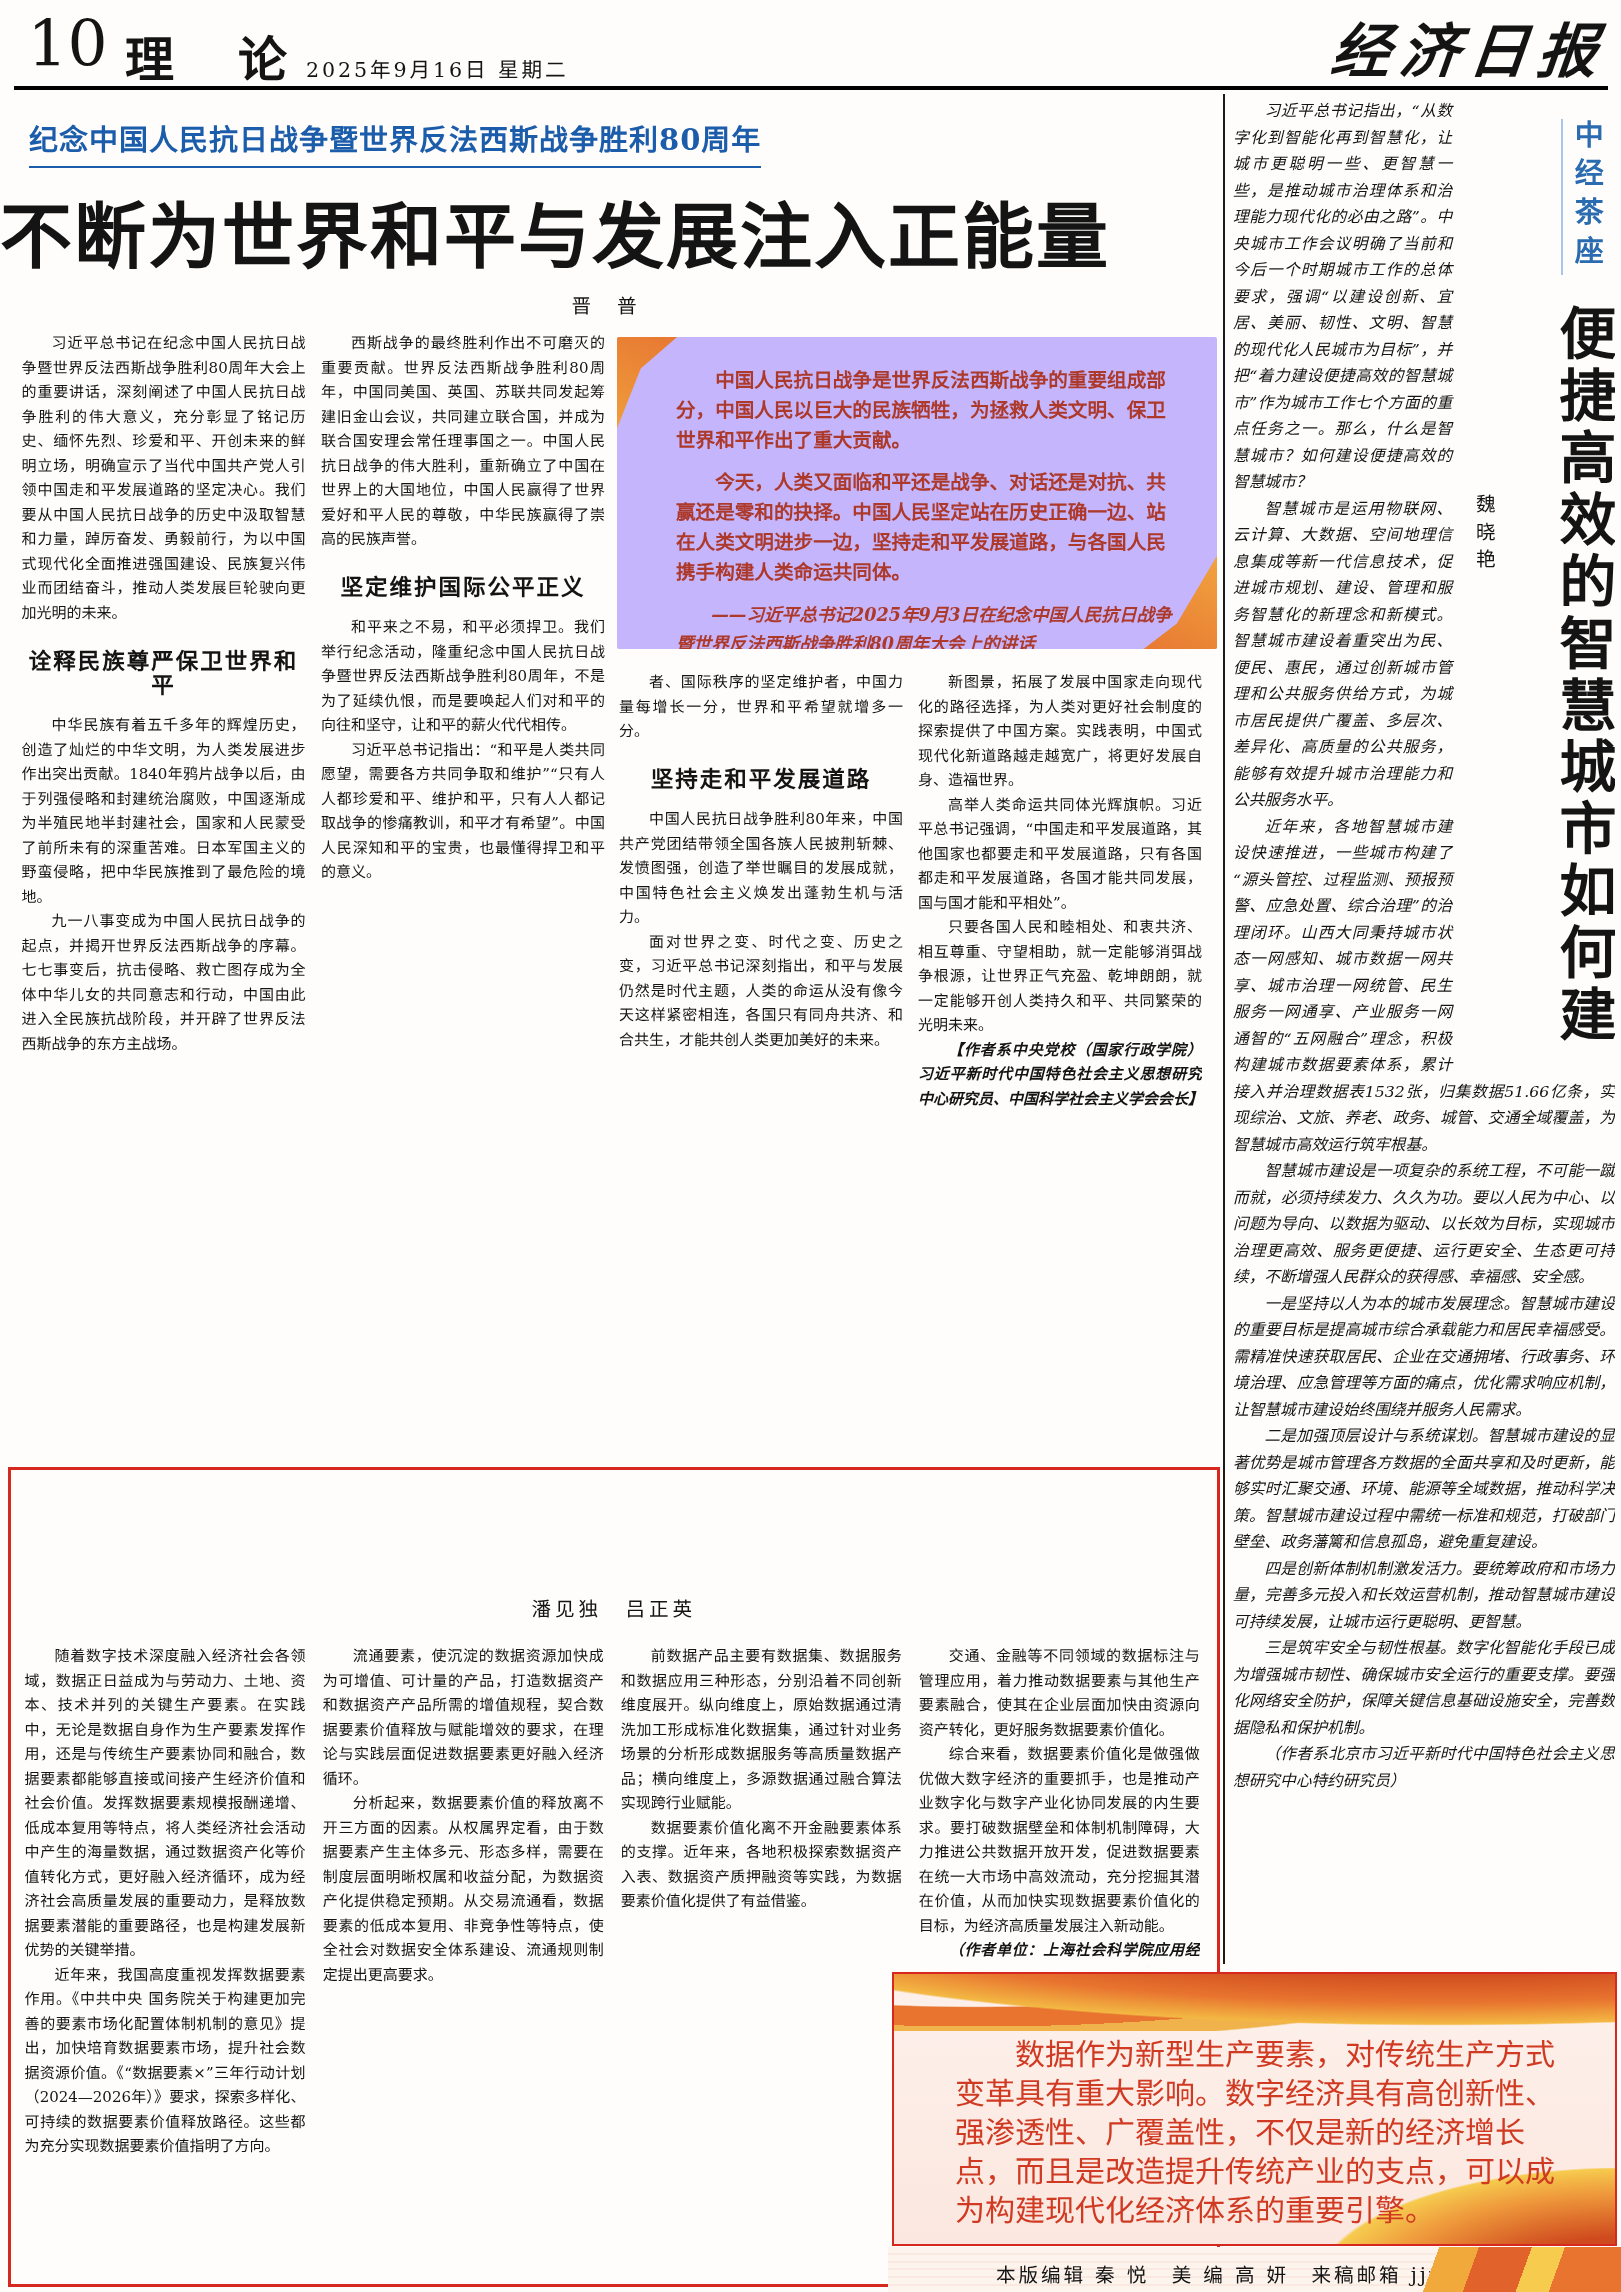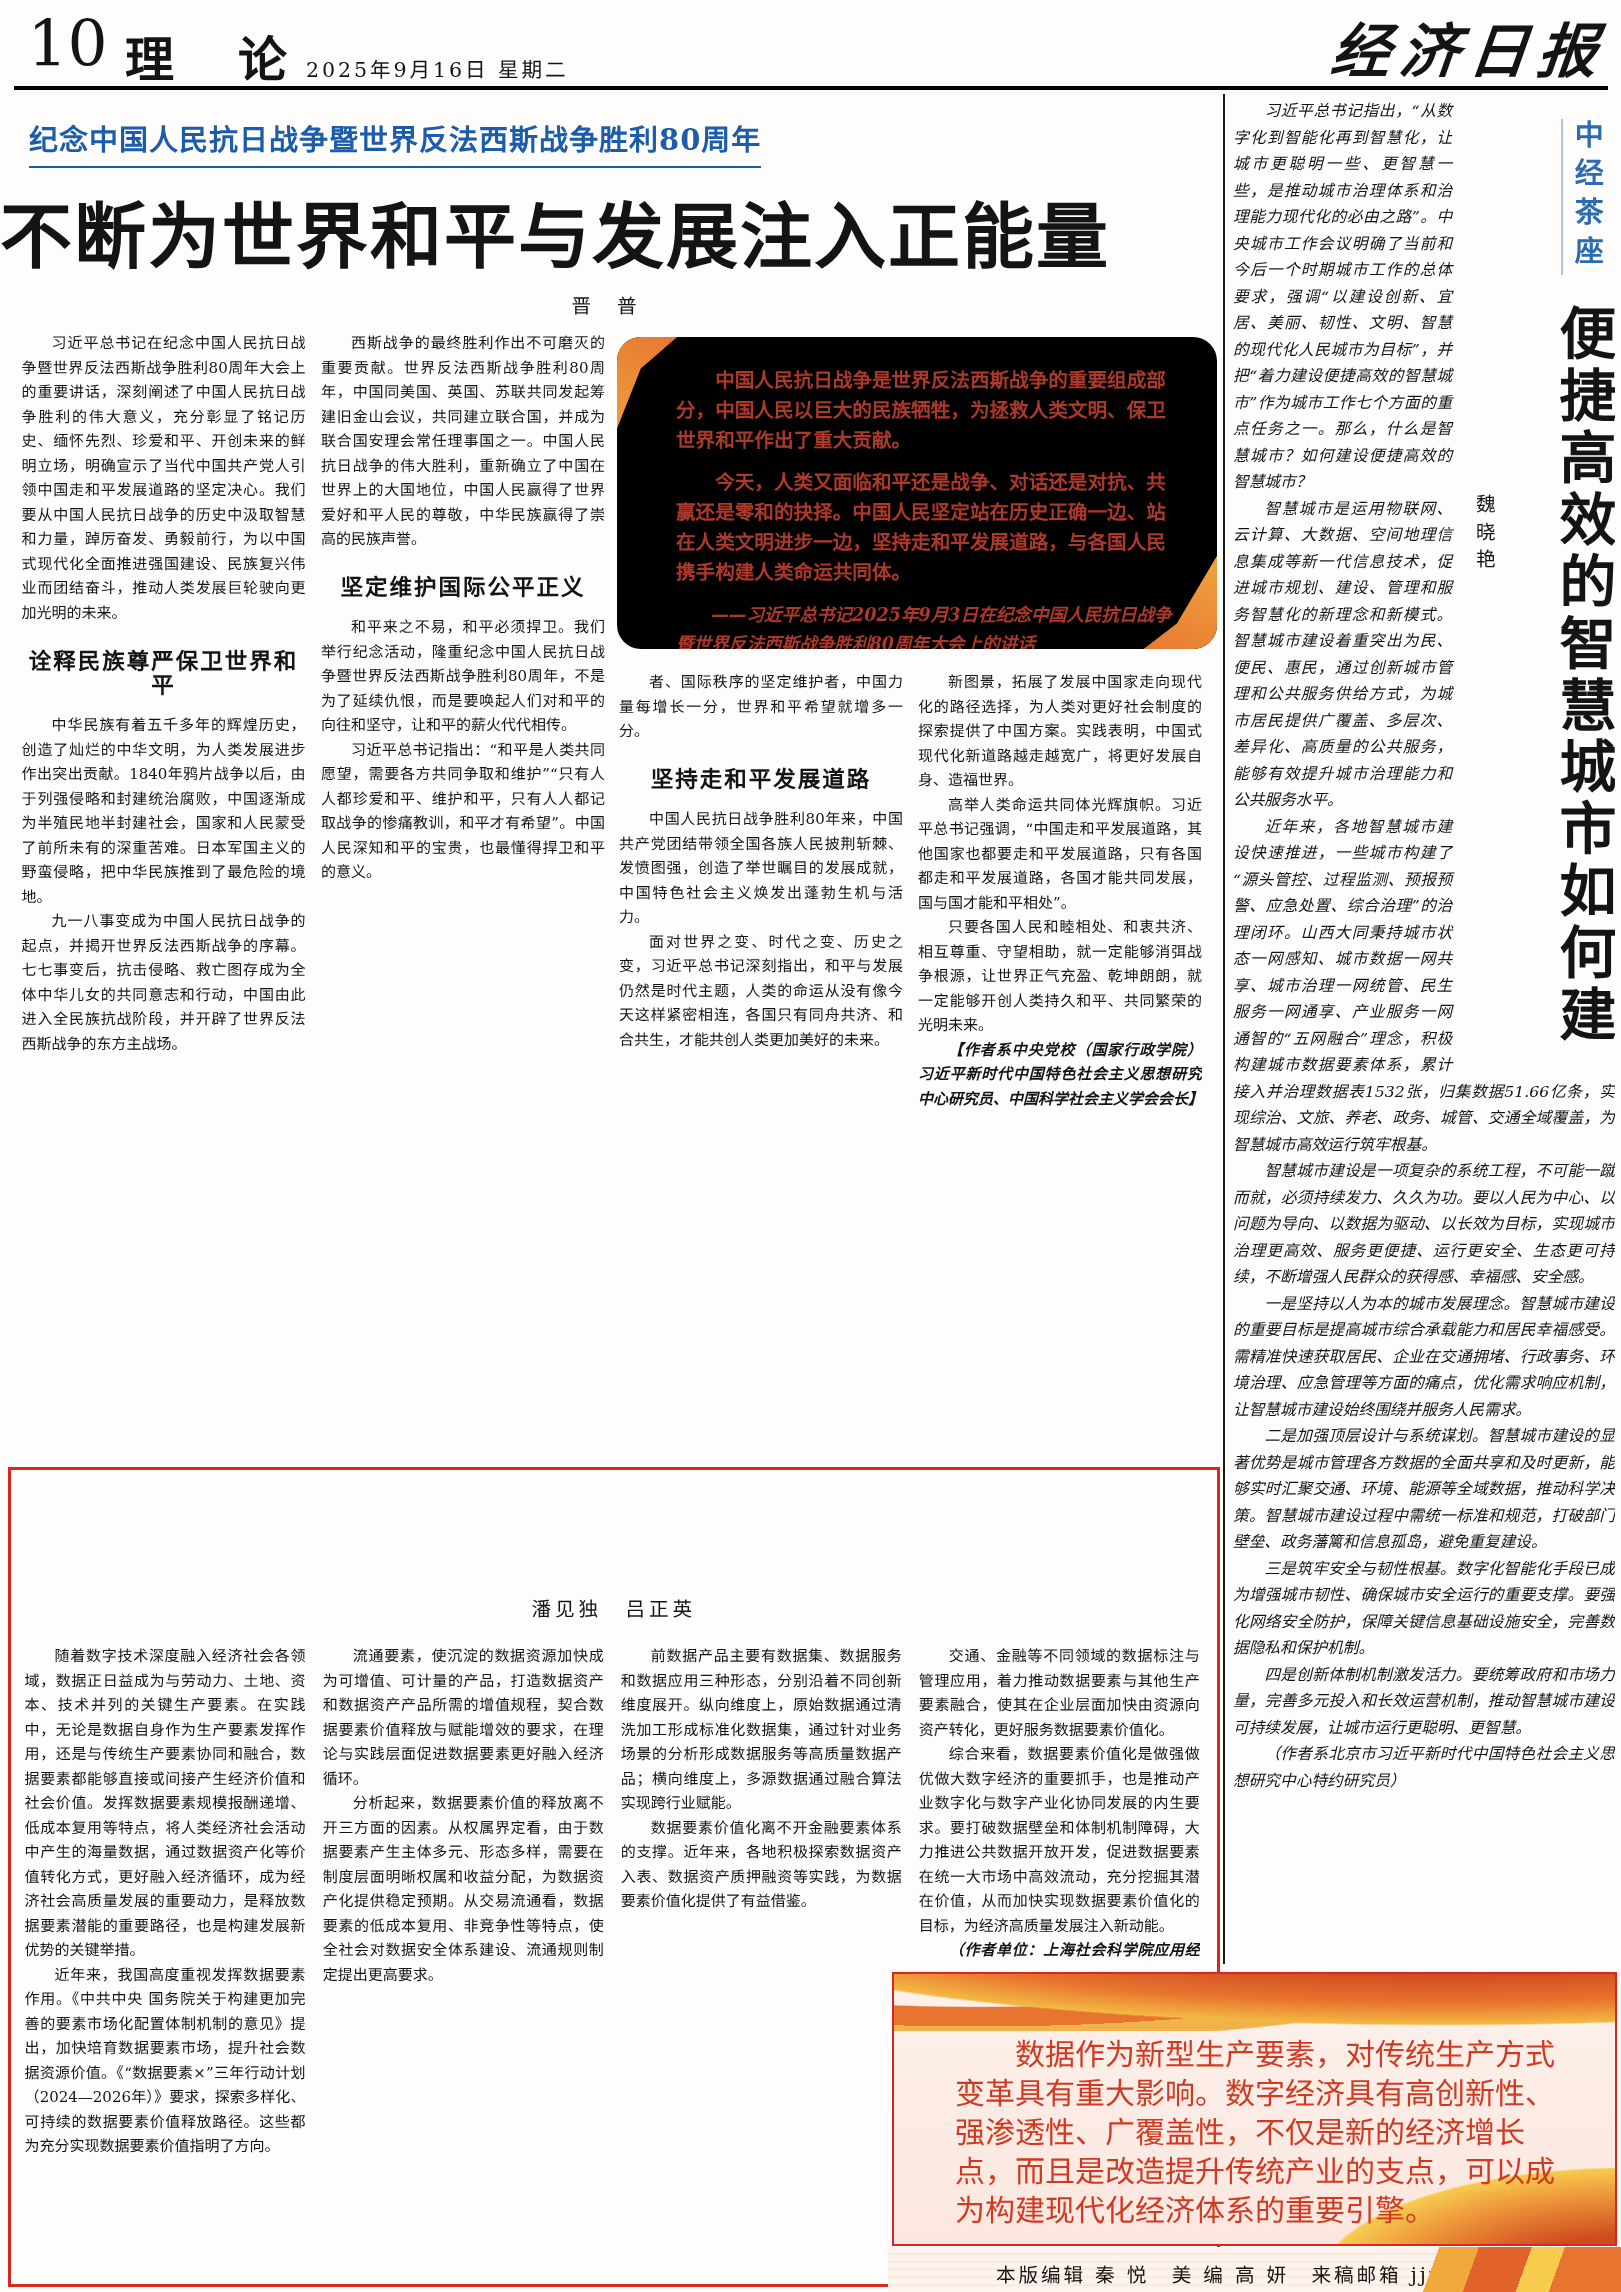--- a/index.html
+++ b/index.html
@@ -21,21 +21,21 @@
   .byline1{left:0;top:290px;width:1218px;text-align:center;font-size:19.6px;letter-spacing:9.8px}
   
   .col{position:absolute;top:331px;width:284px;height:1125px;overflow:hidden;
        font-size:15px;line-height:24.5px;text-align:justify;box-sizing:border-box}
   .c1{left:21.6px}.c2{left:321px}.c3{left:619px;padding-top:339px}.c4{left:918px;padding-top:339px}
   .para{margin:0;text-indent:2em}
   .attr{margin:0;text-indent:2em;font-style:italic;font-weight:600}
   .subhead{font-family:"DejaVu Sans","Liberation Sans",sans-serif;font-weight:bold;font-size:22.5px;
            text-align:center;margin:23.5px 0 15.7px;letter-spacing:2px}
   
-  .q1{left:617px;top:337px;width:600px;height:312px;background:#000000;border-radius:24px;
+  .q1{left:617px;top:337px;width:600px;height:312px;background:#c4b5fd;border-radius:2px;
       overflow:hidden;box-sizing:border-box;padding:29px 41px 0 59px;color:#ad392b}
   .q1::before{content:"";position:absolute;left:-35px;top:-45px;width:147px;height:255px;
       background:linear-gradient(25deg,#f6cb4e,#ef9a3c 45%,#e2622b);
       clip-path:polygon(0 0,100% 0,40% 30%,18% 62%,0 78%)}
   .q1::after{content:"";position:absolute;right:-35px;bottom:-45px;width:167px;height:235px;
       background:linear-gradient(205deg,#f6cb4e,#ef9a3c 45%,#e2622b);
       clip-path:polygon(100% 100%,0 100%,55% 70%,80% 40%,100% 22%)}
   .q1 p{position:relative;z-index:2;font-size:19.6px;line-height:30px;font-weight:600;
         text-indent:2em;margin:0 0 11.8px}
   .q1 .qattr{font-style:italic;font-size:17.6px;line-height:29px}
@@ -137,22 +137,22 @@
       <div class="sb-title">便捷高效的智慧城市如何建</div>
       <div class="sb-author">魏晓艳</div>
     </div>
     <div>
         <p class="para">习近平总书记指出，“从数字化到智能化再到智慧化，让城市更聪明一些、更智慧一些，是推动城市治理体系和治理能力现代化的必由之路”。中央城市工作会议明确了当前和今后一个时期城市工作的总体要求，强调“以建设创新、宜居、美丽、韧性、文明、智慧的现代化人民城市为目标”，并把“着力建设便捷高效的智慧城市”作为城市工作七个方面的重点任务之一。那么，什么是智慧城市？如何建设便捷高效的智慧城市？</p>
         <p class="para">智慧城市是运用物联网、云计算、大数据、空间地理信息集成等新一代信息技术，促进城市规划、建设、管理和服务智慧化的新理念和新模式。智慧城市建设着重突出为民、便民、惠民，通过创新城市管理和公共服务供给方式，为城市居民提供广覆盖、多层次、差异化、高质量的公共服务，能够有效提升城市治理能力和公共服务水平。</p>
         <p class="para">近年来，各地智慧城市建设快速推进，一些城市构建了“源头管控、过程监测、预报预警、应急处置、综合治理”的治理闭环。山西大同秉持城市状态一网感知、城市数据一网共享、城市治理一网统管、民生服务一网通享、产业服务一网通智的“五网融合”理念，积极构建城市数据要素体系，累计接入并治理数据表1532张，归集数据51.66亿条，实现综治、文旅、养老、政务、城管、交通全域覆盖，为智慧城市高效运行筑牢根基。</p>
         <p class="para">智慧城市建设是一项复杂的系统工程，不可能一蹴而就，必须持续发力、久久为功。要以人民为中心、以问题为导向、以数据为驱动、以长效为目标，实现城市治理更高效、服务更便捷、运行更安全、生态更可持续，不断增强人民群众的获得感、幸福感、安全感。</p>
         <p class="para">一是坚持以人为本的城市发展理念。智慧城市建设的重要目标是提高城市综合承载能力和居民幸福感受。需精准快速获取居民、企业在交通拥堵、行政事务、环境治理、应急管理等方面的痛点，优化需求响应机制，让智慧城市建设始终围绕并服务人民需求。</p>
         <p class="para">二是加强顶层设计与系统谋划。智慧城市建设的显著优势是城市管理各方数据的全面共享和及时更新，能够实时汇聚交通、环境、能源等全域数据，推动科学决策。智慧城市建设过程中需统一标准和规范，打破部门壁垒、政务藩篱和信息孤岛，避免重复建设。</p>
+        <p class="para">四是创新体制机制激发活力。要统筹政府和市场力量，完善多元投入和长效运营机制，推动智慧城市建设可持续发展，让城市运行更聪明、更智慧。</p>
         <p class="para">三是筑牢安全与韧性根基。数字化智能化手段已成为增强城市韧性、确保城市安全运行的重要支撑。要强化网络安全防护，保障关键信息基础设施安全，完善数据隐私和保护机制。</p>
-        <p class="para">四是创新体制机制激发活力。要统筹政府和市场力量，完善多元投入和长效运营机制，推动智慧城市建设可持续发展，让城市运行更聪明、更智慧。</p>
       </div>
     <p class="sb-attr">（作者系北京市习近平新时代中国特色社会主义思想研究中心特约研究员）</p>
   </div>
 
   <div class="abs redbox">
     <div class="byline2">潘见独　吕正英</div>
     <div class="a2col d1">
         <p class="para">随着数字技术深度融入经济社会各领域，数据正日益成为与劳动力、土地、资本、技术并列的关键生产要素。在实践中，无论是数据自身作为生产要素发挥作用，还是与传统生产要素协同和融合，数据要素都能够直接或间接产生经济价值和社会价值。发挥数据要素规模报酬递增、低成本复用等特点，将人类经济社会活动中产生的海量数据，通过数据资产化等价值转化方式，更好融入经济循环，成为经济社会高质量发展的重要动力，是释放数据要素潜能的重要路径，也是构建发展新优势的关键举措。</p>
         <p class="para">近年来，我国高度重视发挥数据要素作用。《中共中央 国务院关于构建更加完善的要素市场化配置体制机制的意见》提出，加快培育数据要素市场，提升社会数据资源价值。《“数据要素×”三年行动计划（2024—2026年）》要求，探索多样化、可持续的数据要素价值释放路径。这些都为充分实现数据要素价值指明了方向。</p>
       </div>

